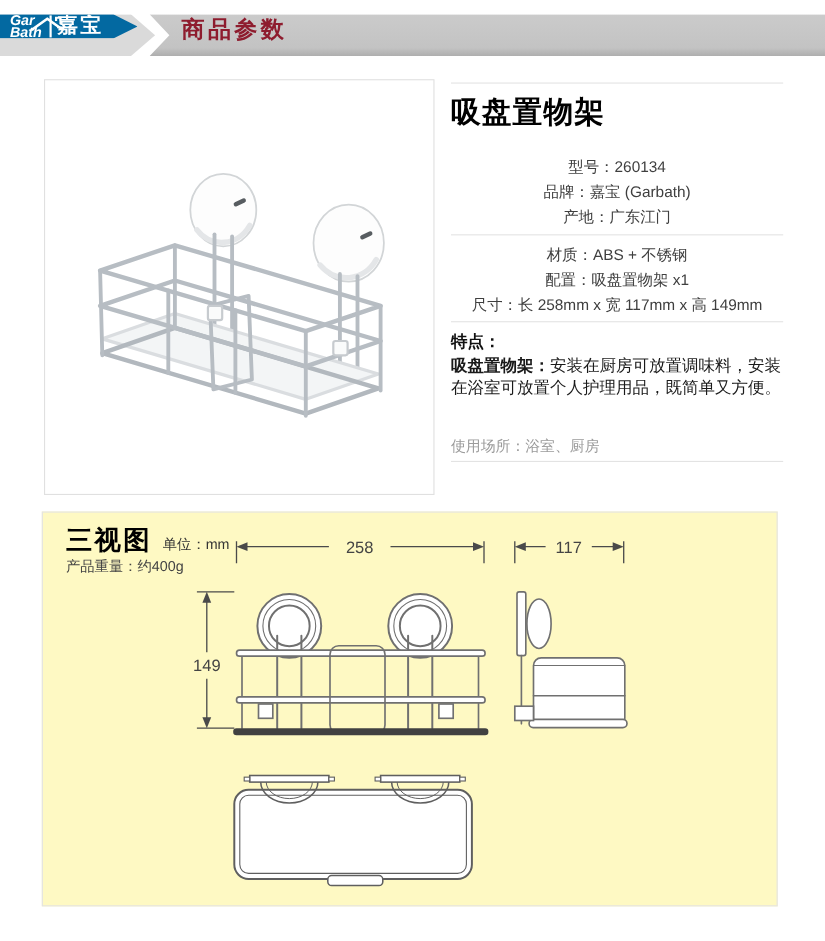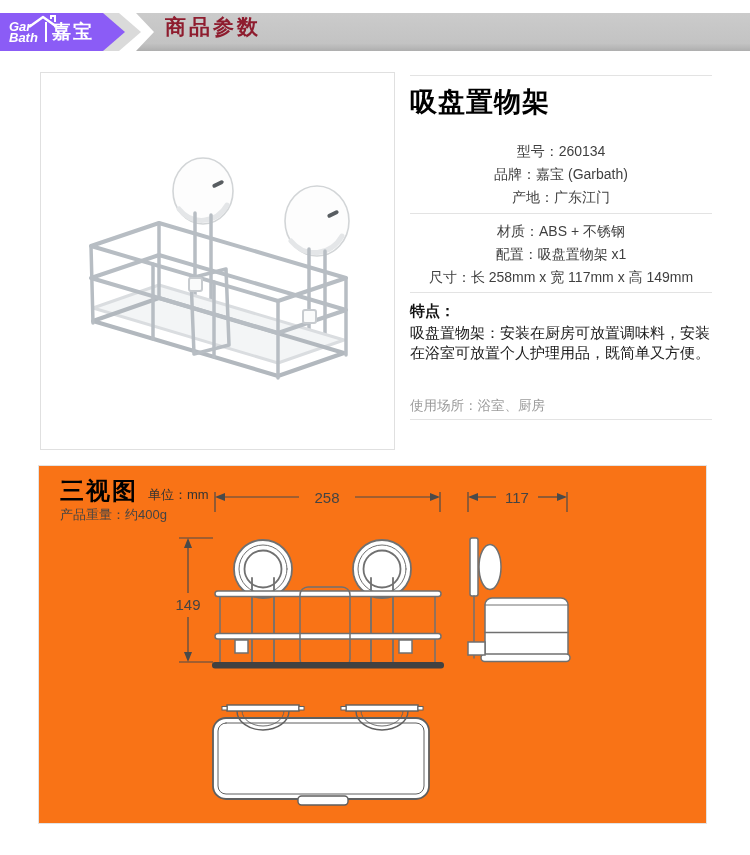--- a/index.html
+++ b/index.html
@@ -15,21 +15,21 @@
     background:linear-gradient(180deg,#cbcbcb 0%,#c3c3c3 80%,#aeaeae 100%);
     clip-path:polygon(8px 0, 100% 0, 100% 100%, 8px 100%, 26px 50%);
     display:flex; z-index:1;
   }
   .section-title { margin-left:37px; font-size:21px; font-weight:bold; color:#8e1c2e; letter-spacing:3px; }
   .chevron-mid {
     position:absolute; left:0; top:0; width:141px; height:38px; background:#dadada;
     clip-path:polygon(0 0, 119px 0, 141px 50%, 119px 100%, 0 100%); z-index:2;
   }
   .logo {
-    position:absolute; left:0; top:0; width:125px; height:38px; background:#8b5cf6;
+    position:absolute; left:0; top:0; width:125px; height:22px; background:#0369a1;
     clip-path:polygon(0 0, 103px 0, 125px 50%, 103px 100%, 0 100%);
     z-index:3; display:flex; align-items:center; padding-left:9px;
   }
   .logo-en { display:flex; flex-direction:column; color:#fff; font-weight:bold; font-style:italic;
              font-size:13px; line-height:11px; position:relative; z-index:2; }
   .logo-en .l2 { margin-left:0; }
   .house-svg { position:absolute; left:27px; top:2px; width:42px; height:13px; z-index:1; }
   .logo-cn { color:#fff; font-weight:bold; font-size:19px; line-height:20px; margin-left:7px;
              padding-left:5px; border-left:2px solid #fff; letter-spacing:2px; white-space:nowrap; }
   
@@ -42,27 +42,27 @@
   .product-title { font-size:27px; font-weight:bold; color:#000; letter-spacing:1px; margin-top:8px; }
   .spec-group { margin-top:20px;text-align:center; }
   .spec-group.second { margin-top:6px; }
   .spec-row { font-size:14px; color:#3f3f3f; line-height:23px; white-space:nowrap; }
   .spec-label { }
   .hr.d1 { margin-top:4px; }
   .hr.d2 { margin-top:3px; }
   .features { margin-top:8px; }
   .features-heading { font-size:15px; font-weight:bold; color:#111; line-height:20px; }
   .features-text { font-size:15px; line-height:20px; color:#1a1a1a; margin-top:2px; }
-  .features-text b { font-weight:normal; }
+  .features-text b { font-weight:bold; }
   .usage { margin-top:32px; }
   .usage-row { font-size:13.5px; color:#9b9b9b; line-height:21.5px; white-space:nowrap; }
   .hr.bottom { margin-top:2px; }
   
   .diagram-box { position:absolute; left:38px; top:465px; width:669px; height:359px;
-                 border:1px solid #e3e3e3; background:#f97316; }
+                 border:1px solid #e3e3e3; background:#fef9c3; }
   .diagram-header { position:absolute; left:21px; top:9px; display:flex; align-items:baseline; }
   .diagram-title { font-size:24px; font-weight:bold; color:#000; letter-spacing:2px; }
   .diagram-unit { font-size:13px; color:#333; margin-left:10px; }
   .diagram-weight { position:absolute; left:21px; top:40px; font-size:13px; color:#444; }
   .views-svg { position:absolute; left:0; top:0; width:667px; height:357px; display:block; }
   .dim-text { font-size:15px; fill:#444; font-family:"Liberation Sans","DejaVu Sans",sans-serif; }
 </style>
 </head>
 <body>
 

